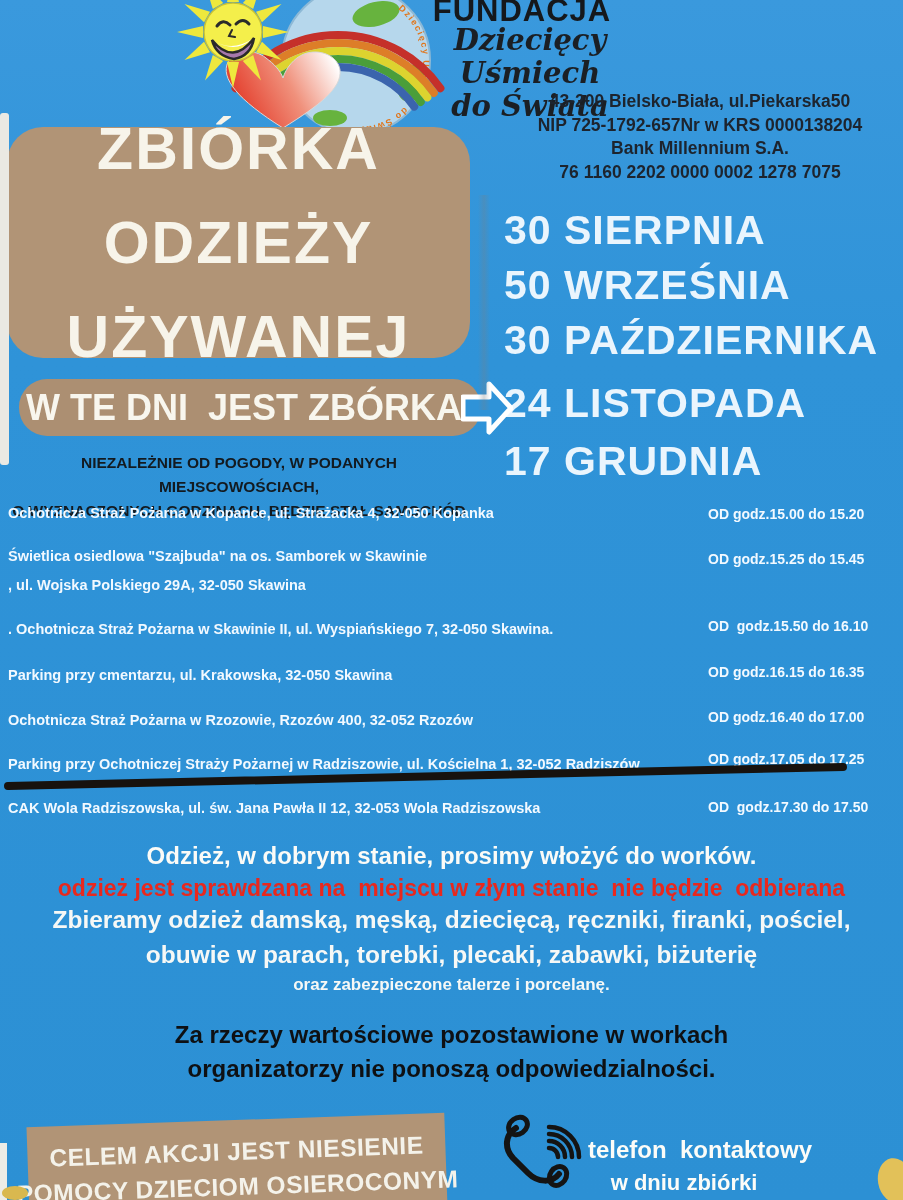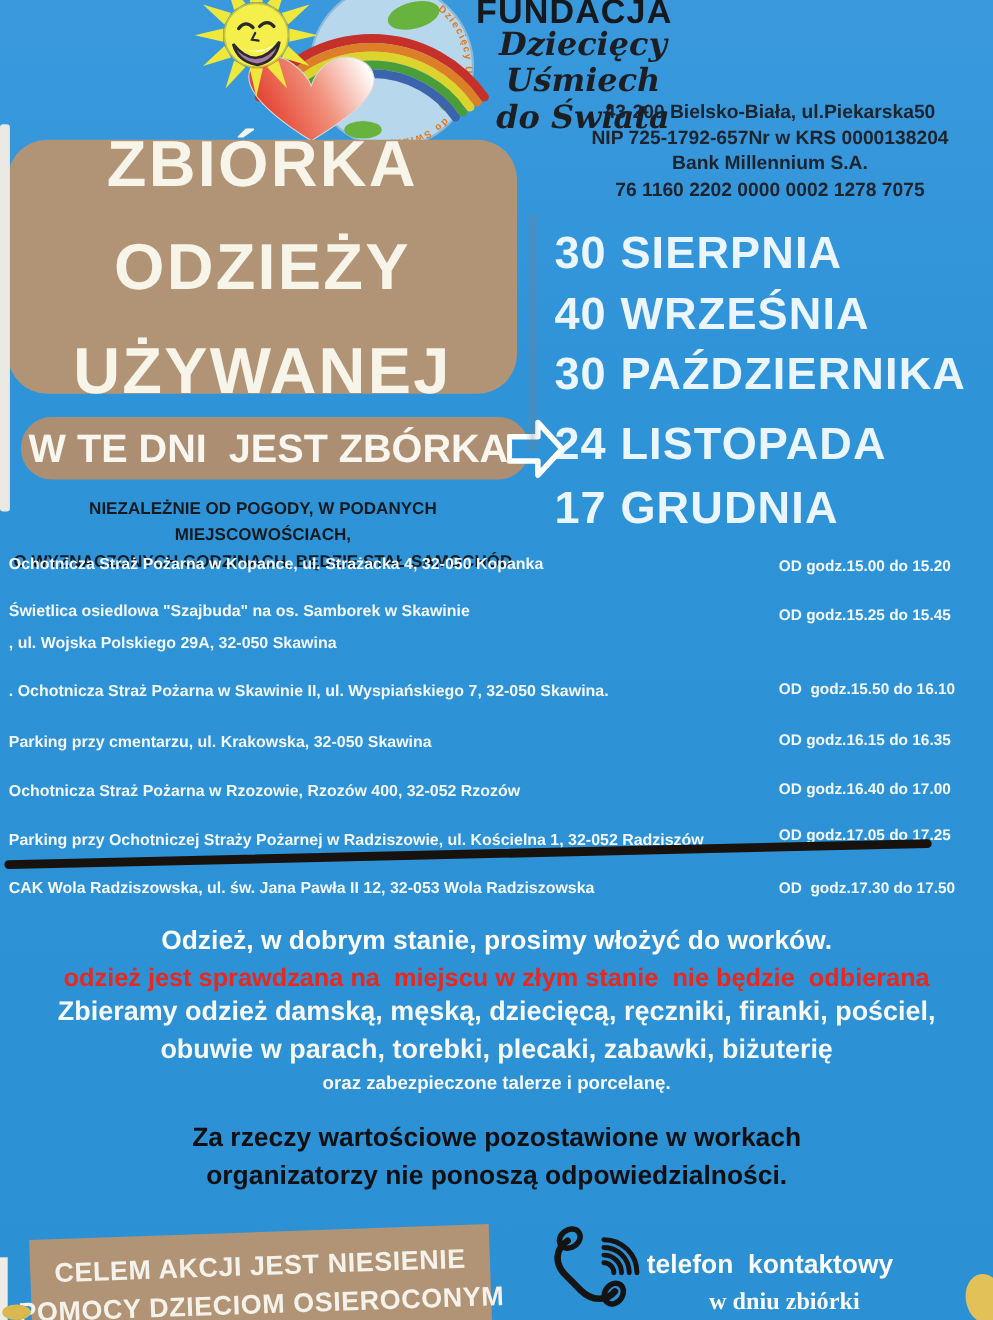--- a/index.html
+++ b/index.html
@@ -59,22 +59,22 @@
             font-size:24px;font-weight:700;color:#0e1013;line-height:34px;}
 
   
   .goal-box{position:absolute;left:28px;top:1120px;width:418px;height:95px;background:#b19476;
             transform:rotate(-2deg);display:flex;flex-direction:column;align-items:center;
             padding-top:18px;gap:7px;box-sizing:border-box;}
   .goal-line{font-size:24.5px;font-weight:700;color:#f4f2ea;letter-spacing:.5px;white-space:nowrap;}
   .phone-svg{position:absolute;left:492px;top:1112px;}
   .phone-l1{position:absolute;left:560px;top:1136px;width:280px;text-align:center;
             font-size:24px;font-weight:700;color:#fcfcf8;white-space:pre;}
-  .phone-l2{position:absolute;left:573px;top:1170px;width:280px;text-align:center;
-            font-size:22px;font-weight:700;color:#fcfcf8;font-family:Liberation Serif, serif;}
+  .phone-l2{position:absolute;left:544px;top:1170px;width:280px;text-align:center;
+            font-size:22px;font-weight:700;color:#fcfcf8;}
 
   
   .paper-edge-left{position:absolute;left:0;top:113px;width:9px;height:352px;background:#eae9e3;border-radius:3px;}
   .paper-edge-bottom{position:absolute;left:0;top:1143px;width:7px;height:57px;background:#edece6;}
   .crease{position:absolute;left:478px;top:195px;width:12px;height:215px;
             background:linear-gradient(90deg,rgba(100,110,115,0),rgba(118,128,133,.33),rgba(100,110,115,0));}
   .blob-left{position:absolute;left:2px;top:1186px;width:26px;height:14px;background:#d9b84f;border-radius:50%;}
   .blob-right{position:absolute;left:878px;top:1158px;width:34px;height:45px;background:#e2c159;border-radius:50%;transform:rotate(-10deg);}
   .logo-svg{position:absolute;left:148px;top:-10px;}
 </style>
@@ -148,21 +148,21 @@
     <div>76 1160 2202 0000 0002 1278 7075</div>
   </div>
 
   <div class="title-box">
     <div class="title-line">ZBIÓRKA</div>
     <div class="title-line">ODZIEŻY</div>
     <div class="title-line">UŻYWANEJ</div>
   </div>
 
   <div class="date-line d0">30 SIERPNIA</div>
-  <div class="date-line d1">40 WRZEŚNIA</div>
+  <div class="date-line d1">50 WRZEŚNIA</div>
   <div class="date-line d2">30 PAŹDZIERNIKA</div>
   <div class="date-line d3">24 LISTOPADA</div>
   <div class="date-line d4">17 GRUDNIA</div>
 
   <div class="banner">
     <span class="banner-label">W TE DNI  JEST ZBÓRKA</span>
   </div>
   <svg class="banner-arrow" width="52" height="54" viewBox="0 0 52 54">
     <polygon points="2,16 28,16 28,3 50,27 28,51 28,38 2,38" fill="#2f93d8" stroke="#ffffff" stroke-width="5" stroke-linejoin="round"></polygon>
   </svg>

